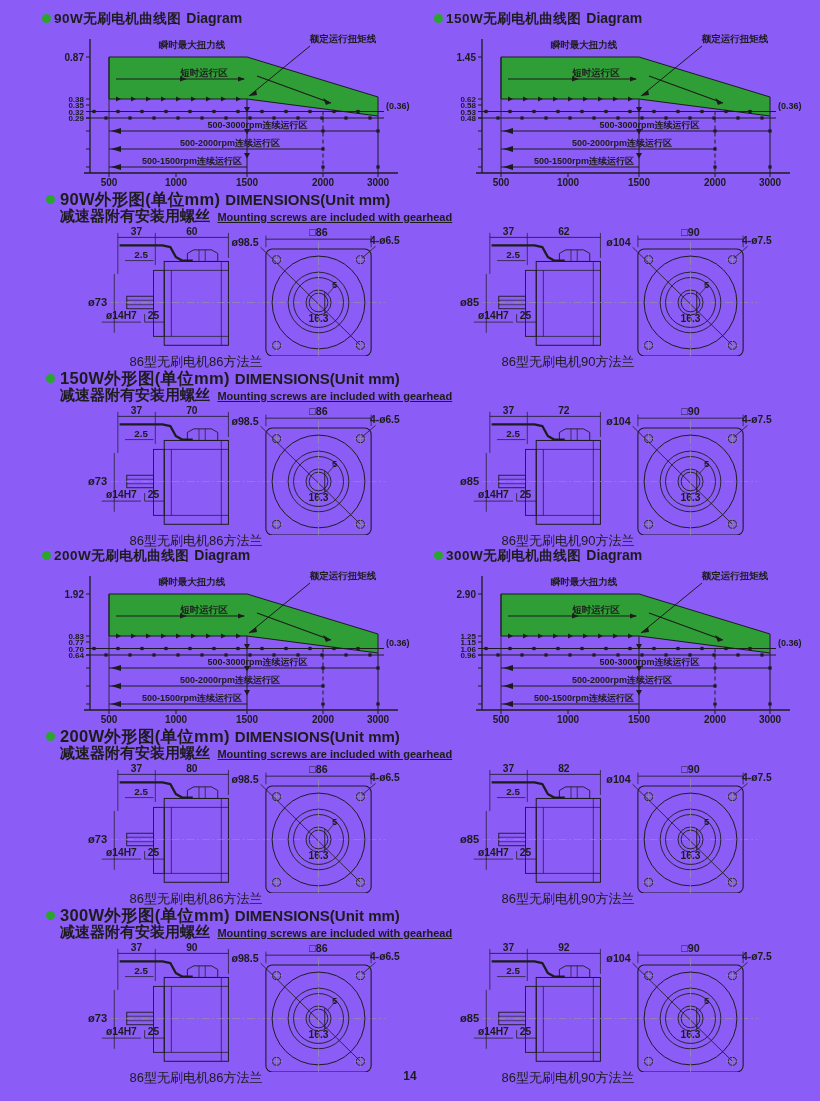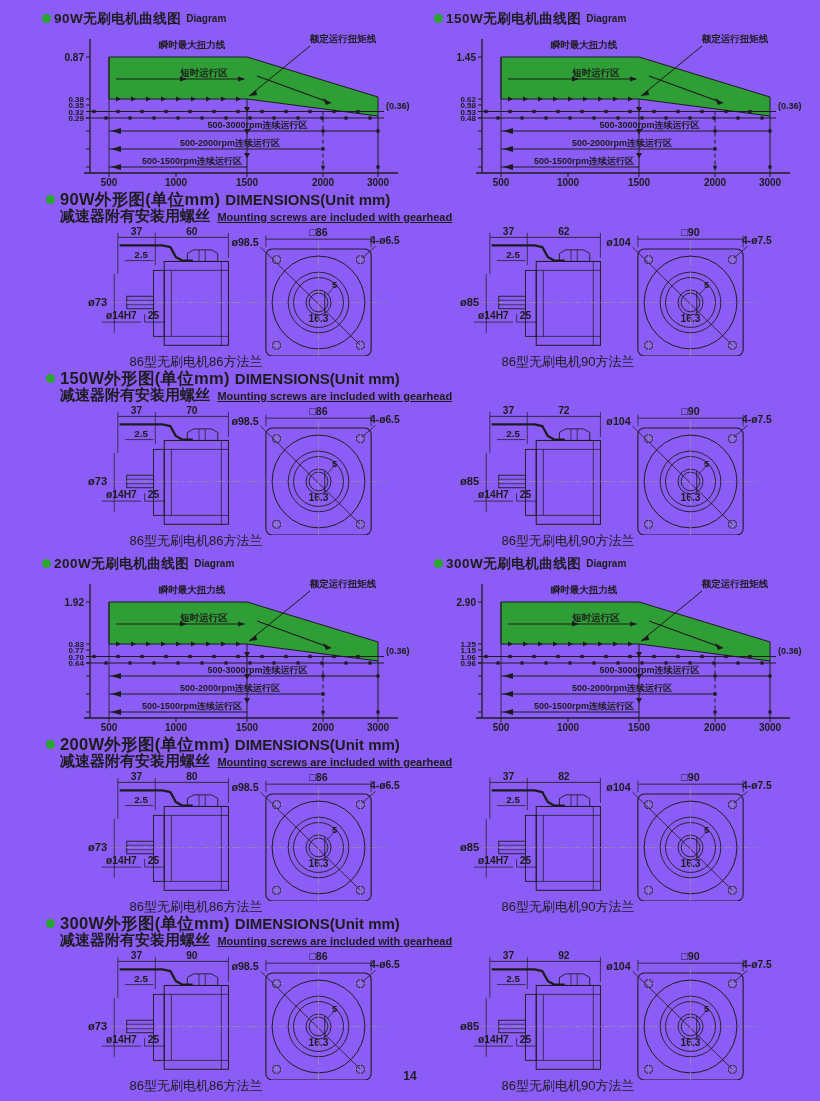--- a/index.html
+++ b/index.html
@@ -3,21 +3,21 @@
 <meta charset="utf-8">
 <style>
   html,body{margin:0;padding:0;background:#ffffff;}
   body{font-family:"Liberation Sans","DejaVu Sans",sans-serif;color:#1c1c1c;}
   .page{width:820px;height:1101px;box-sizing:border-box;padding:10px 16px 0 16px;position:relative;background:#8b5cf6;overflow:hidden;}
   .chart-row{display:flex;gap:14px;margin-left:26px;}
   .chart-block{width:382px;}
   .chart-title{height:17px;line-height:17px;display:flex;align-items:center;gap:3px;white-space:nowrap;}
   .bullet{width:9px;height:9px;border-radius:50%;display:inline-block;flex:0 0 auto;}
   .t-cn{font-size:13.5px;font-weight:bold;letter-spacing:.5px;}
-  .t-en{font-size:10px;font-weight:bold;margin-left:2px;}
+  .t-en{font-size:14px;font-weight:bold;margin-left:2px;}
   .chart-svg{display:block;}
   .dim-section{margin-left:30px;margin-top:1px;}
   .sec-head{height:19px;line-height:19px;display:flex;align-items:center;gap:5px;white-space:nowrap;}
   .sec-cn{font-size:16.5px;font-weight:bold;letter-spacing:.3px;}
   .sec-en{font-size:15px;font-weight:bold;}
   .sec-sub{height:14px;line-height:14px;margin-left:14px;white-space:nowrap;}
   .sub-cn{font-size:15px;font-weight:600;}
   .sub-en{font-size:11px;font-weight:600;margin-left:3px;text-decoration:underline;}
   .dim-row{display:flex;margin-top:1px;}
   .dim-fig{margin:0;width:372px;}
@@ -522,21 +522,21 @@
             <text x="305" y="72" font-size="10.5" text-anchor="middle" font-weight="600" fill="#1c1c1c" font-family="&quot;Liberation Sans&quot;,sans-serif">5</text>
             <line x1="296" y1="80" x2="307" y2="68" stroke="#1c1c1c" stroke-width="0.8"></line>
             <text x="287" y="110" font-size="11.5" text-anchor="middle" font-weight="600" fill="#1c1c1c" font-family="&quot;Liberation Sans&quot;,sans-serif">16.3</text>
             <line x1="287" y1="20" x2="287" y2="152" stroke="#9a9a9a" stroke-width="0.7" stroke-dasharray="9 3 2 3"></line>
           </svg>
         <figcaption class="dim-cap">86型无刷电机90方法兰</figcaption>
       </figure>
     </div>
   </section>
 
-  <div class="chart-row" style="margin-top:8px;">
+  <div class="chart-row" style="margin-top:0;">
     <div class="chart-block">
       <div class="chart-title">
         <span class="bullet" style="background: rgb(42, 165, 46);"></span>
         <span class="t-cn">200W无刷电机曲线图</span>
         <span class="t-en">Diagram</span>
       </div>
       <svg class="chart-svg" width="378" height="162" viewBox="0 0 378 162">
           <polygon points="67,30 205,30 336,70 336,89 205,72 67,72" fill="#2f9e36" stroke="#1c1c1c" stroke-width="1"></polygon>
           <line x1="67" y1="30" x2="67" y2="146" stroke="#1c1c1c" stroke-width="0.8"></line>
           <line x1="205" y1="72" x2="205" y2="146" stroke="#1c1c1c" stroke-width="1"></line>

